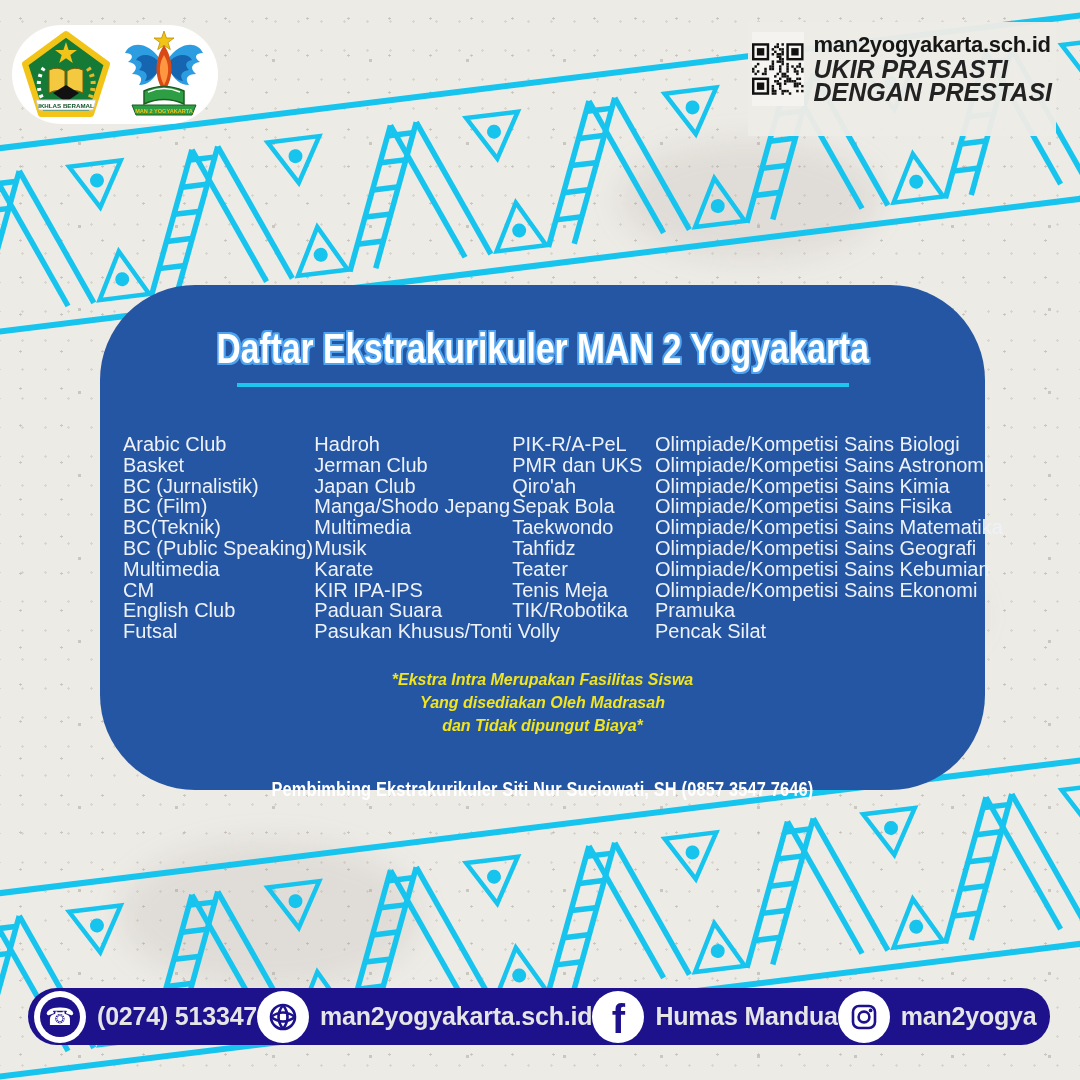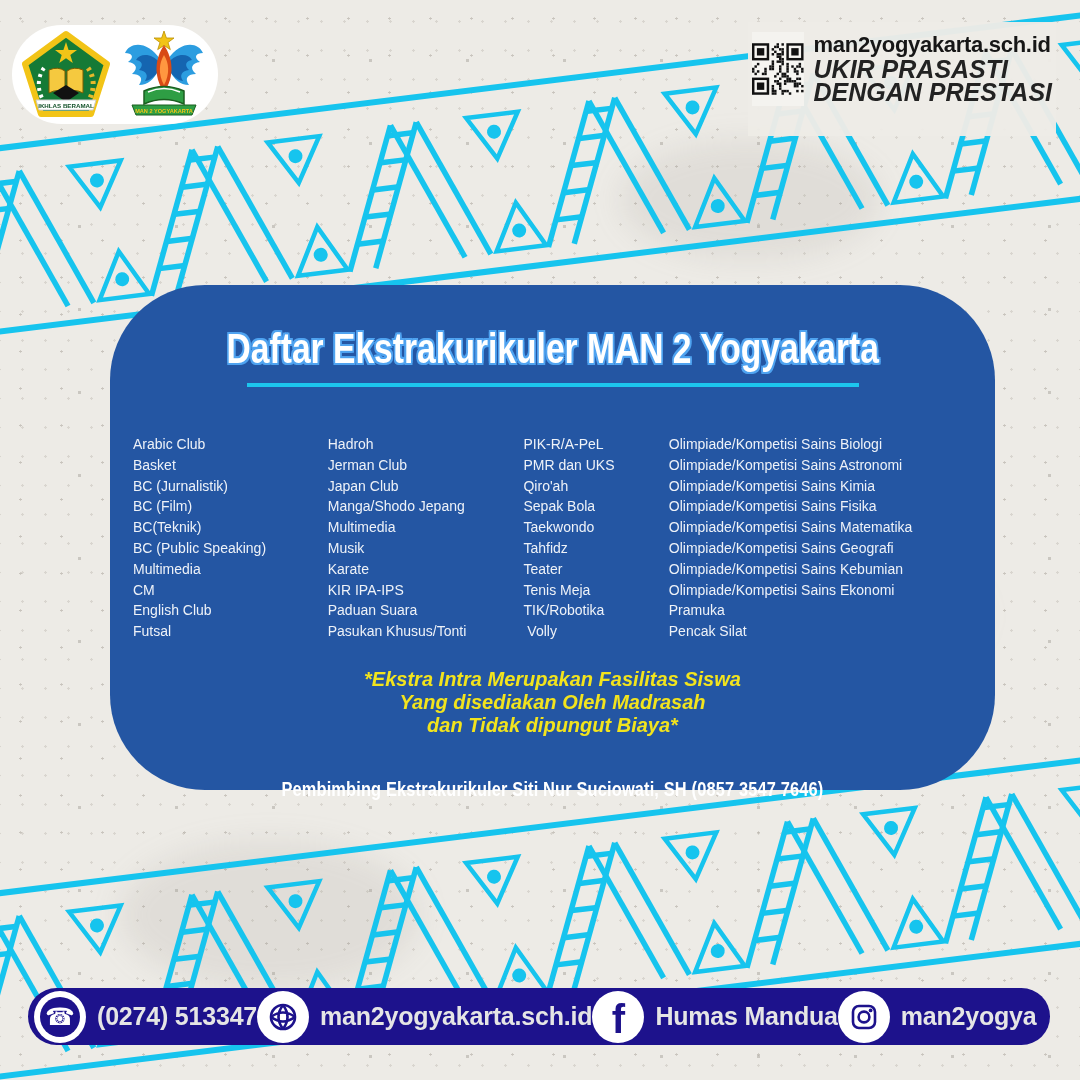--- a/index.html
+++ b/index.html
@@ -31,38 +31,38 @@
 
   
   .qr-block{position:absolute;left:748px;top:22px;width:300px;height:106px;z-index:3;
     background:rgba(237,235,230,.97);display:flex;align-items:flex-start;gap:10px;padding:4px;}
   .qr-svg{width:74px;height:74px;background:#f4f3ef;margin-top:6px;}
   .qr-texts{padding-top:6px;color:#161616;}
   .qr-website{font-size:22px;font-weight:bold;letter-spacing:-0.3px;white-space:nowrap;}
   .qr-tagline{font-size:25px;font-weight:bold;font-style:italic;color:#222;line-height:23px;white-space:nowrap;}
 
   
-  .panel{position:absolute;left:110px;top:285px;width:885px;height:505px;background:#2456a3;
+  .panel{position:absolute;left:100px;top:285px;width:885px;height:505px;background:#2456a3;
     border-radius:95px;z-index:2;box-sizing:border-box;padding-top:40px;}
   .panel-title-wrap{text-align:center;}
   .panel-title{display:inline-block;transform:scaleX(0.8);transform-origin:center;
     font-size:42px;font-weight:bold;color:#ffffff;white-space:nowrap;letter-spacing:0;
     text-shadow:-2px 0 #4fa3f0,2px 0 #4fa3f0,0 -2px #4fa3f0,0 2px #4fa3f0,
                 -2px -2px #4fa3f0,2px 2px #4fa3f0,-2px 2px #4fa3f0,2px -2px #4fa3f0;}
   .title-underline{width:612px;height:4px;background:#1cc6ee;margin:10px auto 0;}
 
-  .columns{display:flex;margin:47px 0 0 23px;color:#eef2f8;font-size:14px;}
+  .columns{display:flex;margin:47px 0 0 23px;color:#eef2f8;font-size:20px;}
   .col{line-height:20.8px;}
   .col .list-item{white-space:pre;}
   .col-1{width:197px;}
   .col-2{width:198px;}
   .col-3{width:147px;}
   .col-4{width:330px;}
 
-  .note{margin-top:26px;text-align:center;color:#f2e41d;font-size:20px;font-weight:bold;
+  .note{margin-top:26px;text-align:center;color:#f2e41d;font-size:16px;font-weight:bold;
     font-style:italic;line-height:23px;}
   .advisor-wrap{margin-top:40px;text-align:center;}
   .advisor{display:inline-block;transform:scaleX(0.78);transform-origin:center;color:#ffffff;
     font-size:21px;font-weight:bold;white-space:nowrap;letter-spacing:0.2px;}
 
   
   .footer-bar{position:absolute;left:28px;top:988px;width:1022px;height:57px;background:#1d128c;
     border-radius:29px;z-index:4;display:flex;align-items:center;justify-content:space-between;
     padding:0 22px 0 6px;box-sizing:border-box;}
   .footer-item{display:flex;align-items:center;gap:11px;}

